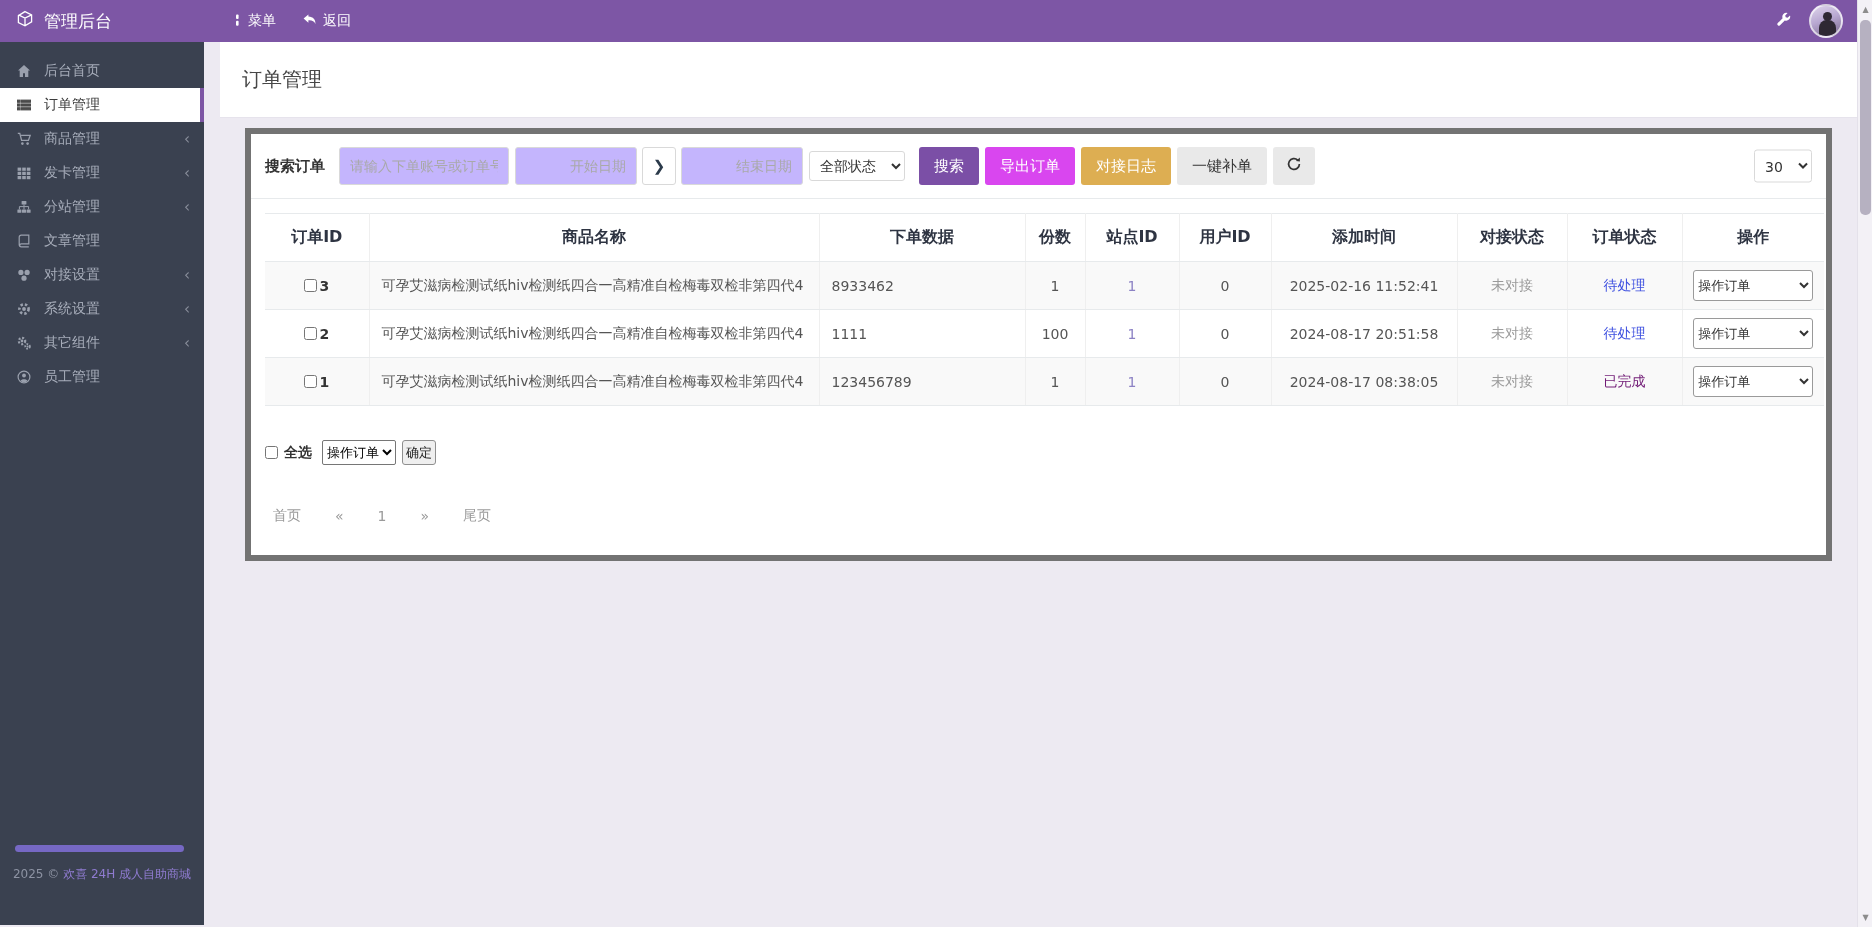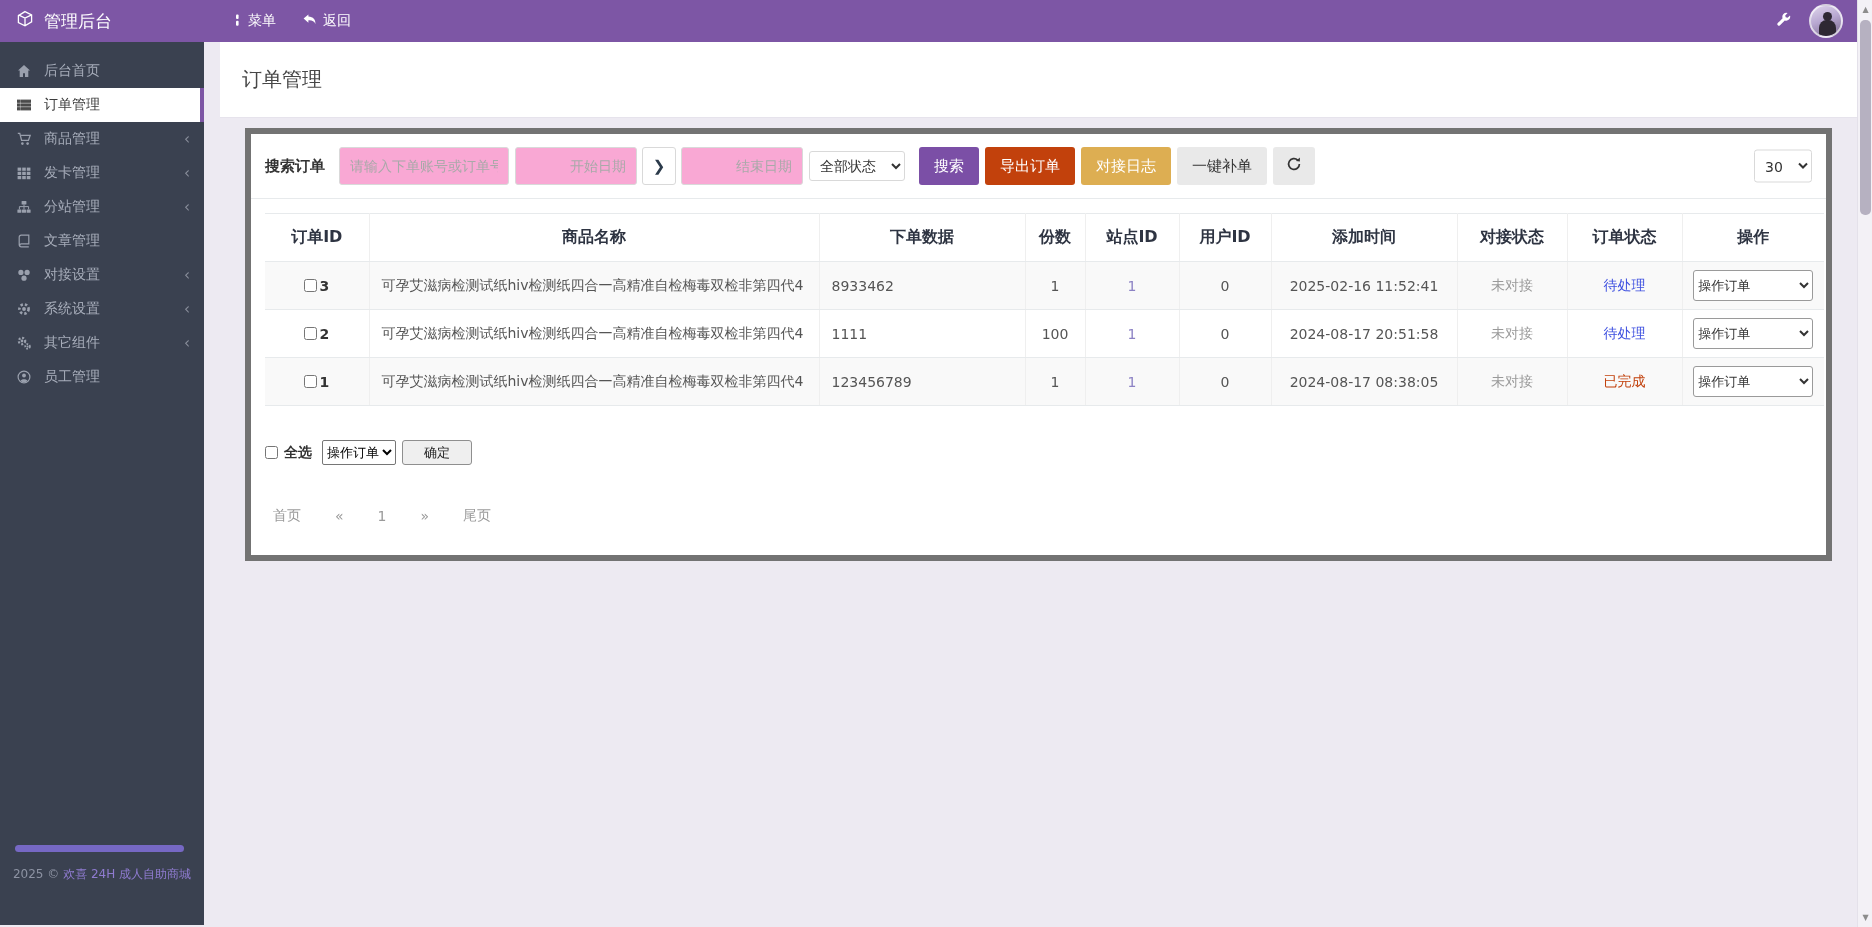--- a/index.html
+++ b/index.html
@@ -31,56 +31,56 @@
   .side-pill { position:absolute; left:15px; right:20px; bottom:73px; height:7px; border-radius:4px; background:#7668c4; }
   .side-foot { position:absolute; left:0; right:0; bottom:42px; text-align:center; font-size:12px; color:#8d93a3; }
   .side-foot .brandlink { color:#8f7bd0; }
   
   .main { position:absolute; left:220px; top:42px; right:15px; bottom:0; overflow:hidden; }
   .titleband { height:76px; background:#fff; display:flex; align-items:center; padding-left:22px; border-bottom:1px solid #e6e3ec; }
   .page-title { font-size:20px; color:#474747; font-weight:400; }
   .card { margin:10px 25px 0; background:#fff; border:6px solid #737373; }
   .card-header { padding:13px 14px; border-bottom:1px solid #e7eaec; display:flex; align-items:center; gap:6px; position:relative; }
   .lbl-search { font-weight:700; font-size:15px; color:#333; margin-right:8px; white-space:nowrap; }
-  .inp { height:38px; border:1px solid #d9d9d9; border-radius:3px; padding:0 10px; font-size:14px; color:#555; outline:none; background:#f9a8d4; font-family:inherit; }
+  .inp { height:38px; border:1px solid #d9d9d9; border-radius:3px; padding:0 10px; font-size:14px; color:#555; outline:none; background:#c4b5fd; font-family:inherit; }
   .inp::placeholder { color:#a9a9a9; }
   .inp-order { width:170px; }
   .inp-date { width:122px;text-align:right; }
   .date-gt { width:34px; height:38px; border:1px solid #d9d9d9; border-radius:3px; display:flex; align-items:center; justify-content:center;
              font-weight:700; color:#2b3a4a; font-size:15px; background:#fff; margin:0 -1px; }
   .sel { height:30px; border:1px solid #d9d9d9; border-radius:3px; background:#fff; font-size:14px; color:#333; padding:0 6px; outline:none; font-family:inherit; }
   .sel-status { width:96px; margin-right:8px; }
   .btn { height:38px; border:none; border-radius:3px; font-size:15px; padding:0 15px; color:#fff; cursor:pointer; white-space:nowrap; font-family:inherit; }
   .btn-search { background:#7b4fa6; }
-  .btn-export { background:#c2410c; }
+  .btn-export { background:#d946ef; }
   .btn-log    { background:#ddae52; }
   .btn-neutral{ background:#e9e9e9; color:#333; }
   .btn-refresh{ background:#e9e9e9; width:42px; display:inline-flex; align-items:center; justify-content:center; }
   .sel-pagesize { position:absolute; right:14px; top:50%; transform:translateY(-50%); width:58px; height:33px; }
   .card-body { padding:14px 14px 30px; }
   .summary { font-size:14px; color:#333; margin:2px 0 14px; }
   .summary b { font-weight:700; }
   
   table.orders { width:100%; border-collapse:collapse; table-layout:fixed; }
   .orders th { height:48px; font-size:16px; font-weight:700; color:#2e3442; border:1px solid #e7eaec; border-left:none; border-right:1px solid #efefef; background:#fff; text-align:center; }
   .orders th:last-child, .orders td:last-child { border-right:none; }
   .orders td { height:48px; font-size:14px; color:#555; border-bottom:1px solid #e7eaec; border-right:1px solid #efefef; text-align:center; padding:0 8px; overflow:hidden; white-space:nowrap; text-overflow:ellipsis; }
   .orders tbody tr:nth-child(odd) { background:#f9f9f9; }
   .orders td.al { text-align:left; padding-left:12px; }
   .cell-id { display:flex; align-items:center; justify-content:center; gap:2px; font-weight:700; color:#333; }
   .link-site { color:#8c82c4; cursor:pointer; }
   .status-pending { color:#3f51e0; cursor:pointer; }
-  .status-done { color:#c2410c; cursor:pointer; }
+  .status-done { color:#701a75; cursor:pointer; }
   .muted { color:#9a9a9a; }
   .sel-row { width:120px; height:31px; font-size:13px; border:1px solid #9a9a9a; border-radius:3px; background:#fff; color:#333; outline:none; font-family:inherit; }
   
   .bulkrow { margin-top:34px; display:flex; align-items:center; gap:6px; }
   .bulkrow .alllbl { font-weight:700; font-size:14px; color:#333; margin-right:4px; }
   .sel-bulk { height:25px; font-size:13px; border:1px solid #767676; border-radius:2px; background:#fff; outline:none; font-family:inherit; }
-  .btn-ok { height:25px; padding:0 21px; font-size:13px; background:#efefef; border:1px solid #8f8f8f; border-radius:3px; color:#222; cursor:pointer; font-family:inherit; }
+  .btn-ok { height:25px; padding:0 3px; font-size:13px; background:#efefef; border:1px solid #8f8f8f; border-radius:3px; color:#222; cursor:pointer; font-family:inherit; }
   
   .pager { margin-top:42px; display:flex; align-items:center; gap:34px; color:#9a9a9a; font-size:14px; padding-left:8px; }
   .pager span { cursor:pointer; }
   
   .vscroll { position:absolute; right:0; top:0; width:15px; height:100%; background:#f3f1f6; z-index:10; border-left:1px solid #e4e1ea; }
   .vscroll .arrow { position:absolute; left:0; width:15px; height:15px; display:flex; align-items:center; justify-content:center; font-size:8px; color:#8c8c8c; }
   .vscroll .arrow.up { top:2px; } .vscroll .arrow.down { bottom:2px; }
   .vscroll .thumb { position:absolute; left:2px; width:11px; top:20px; height:195px; background:#b6b1c1; border-radius:5px; }
 </style>
 </head>

